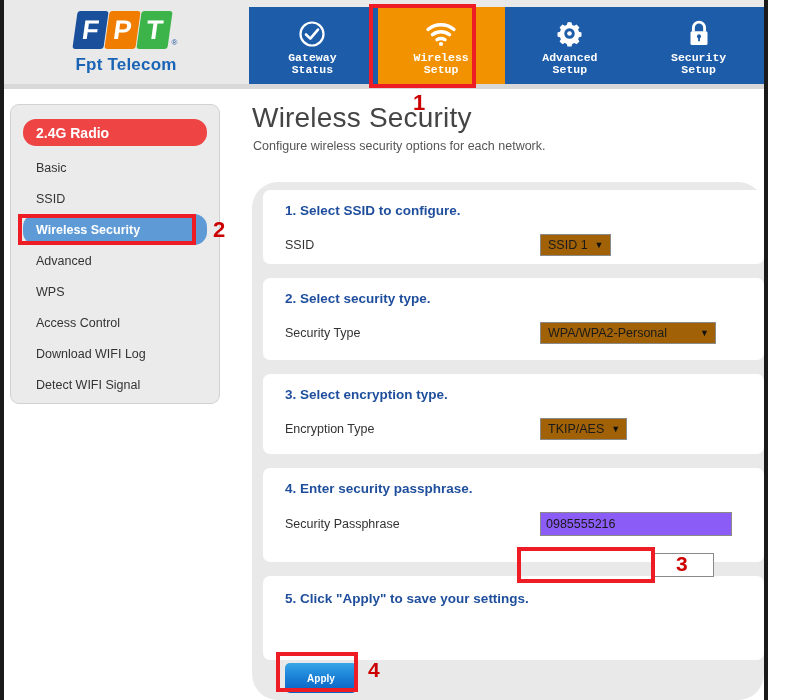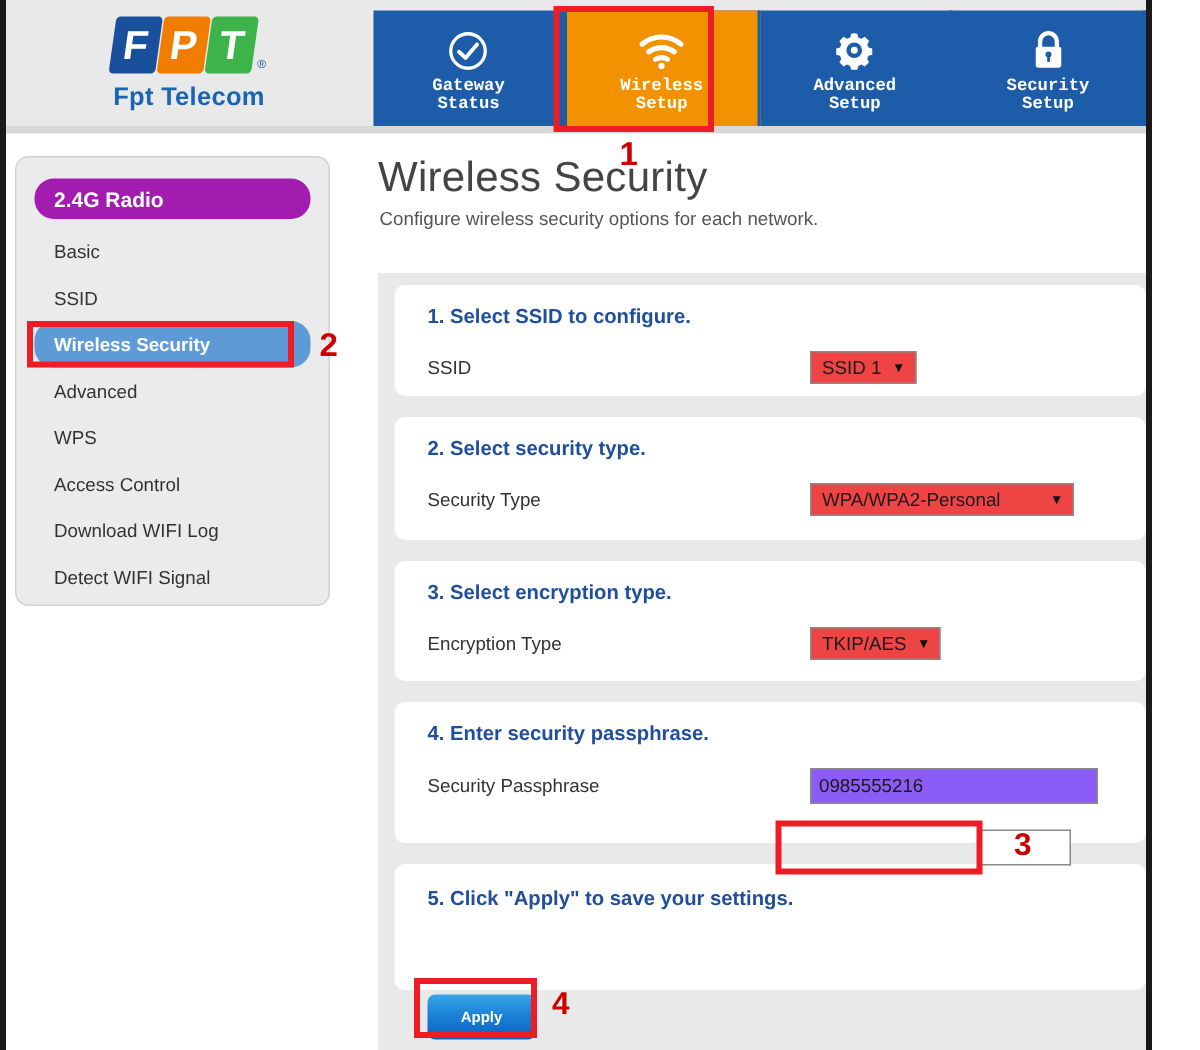--- a/index.html
+++ b/index.html
@@ -77,21 +77,21 @@
   }
 
   
   .sidebar {
     position:absolute; left:10px; top:104px; width:210px; height:300px;
     background:#ebebeb; border:1px solid #d2d2d2; border-radius:9px;
     padding:14px 0 0 0;
   }
   .side-head {
     margin:0 12px 6px 12px; height:27px;
-    background:#a21caf; border-radius:13px;
+    background:#ef4444; border-radius:13px;
     color:#ffffff; font-weight:bold; font-size:14px;
     display:flex; align-items:center; padding-left:13px;
   }
   .side-item {
     height:31px; display:flex; align-items:center;
     padding-left:25px; font-size:12.5px; color:#333333; cursor:pointer;
   }
   .side-item.selected {
     margin:0 12px; padding-left:13px;
     background:#5e9bd6; border-radius:13px;
@@ -104,36 +104,36 @@
   }
   .page-title {
     font-size:28px; color:#444444; font-weight:normal;
     letter-spacing:0.2px; margin-left:4px; margin-top:6px;
   }
   .page-sub {
     font-size:12.5px; color:#555555; margin-left:5px; margin-top:5px;
   }
   .panel-wrap {
     position:absolute; left:4px; top:86px; width:512px; height:518px;
-    background:#e9e9e9; padding:8px 0 0 0;
+    background:#e9e9e9; padding:8px 0 0 0;border-radius:26px;
   }
   .panel {
     background:#ffffff; border-radius:7px;
     margin:0 0 14px 11px; width:501px;
     padding:13px 0 14px 22px;
     position:relative;
   }
   .panel-title {
     color:#1f4e9c; font-weight:bold; font-size:13.5px; margin-bottom:15px;
   }
   .panel-row { display:flex; align-items:center; height:24px; }
   .row-label { font-size:12.5px; color:#333333; width:255px; }
   .select-box {
     position:relative; display:inline-flex; align-items:center;
-    border:1px solid #8a8a8a; background:#ef4444; height:22px;
+    border:1px solid #8a8a8a; background:#a16207; height:22px;
     padding:0 6px 0 7px; font-size:12.5px; color:#1a1a1a;
     cursor:pointer;
   }
   .select-box .caret { margin-left:7px; font-size:9px; color:#111111; }
   .select-box.wide { min-width:176px; justify-content:space-between; }
 
   .text-input {
     border:1px solid #8a8a8a; background:#8b5cf6; height:24px;
     width:192px; font-size:12.5px; color:#1a1a1a;
     font-family:"Liberation Sans", sans-serif;

